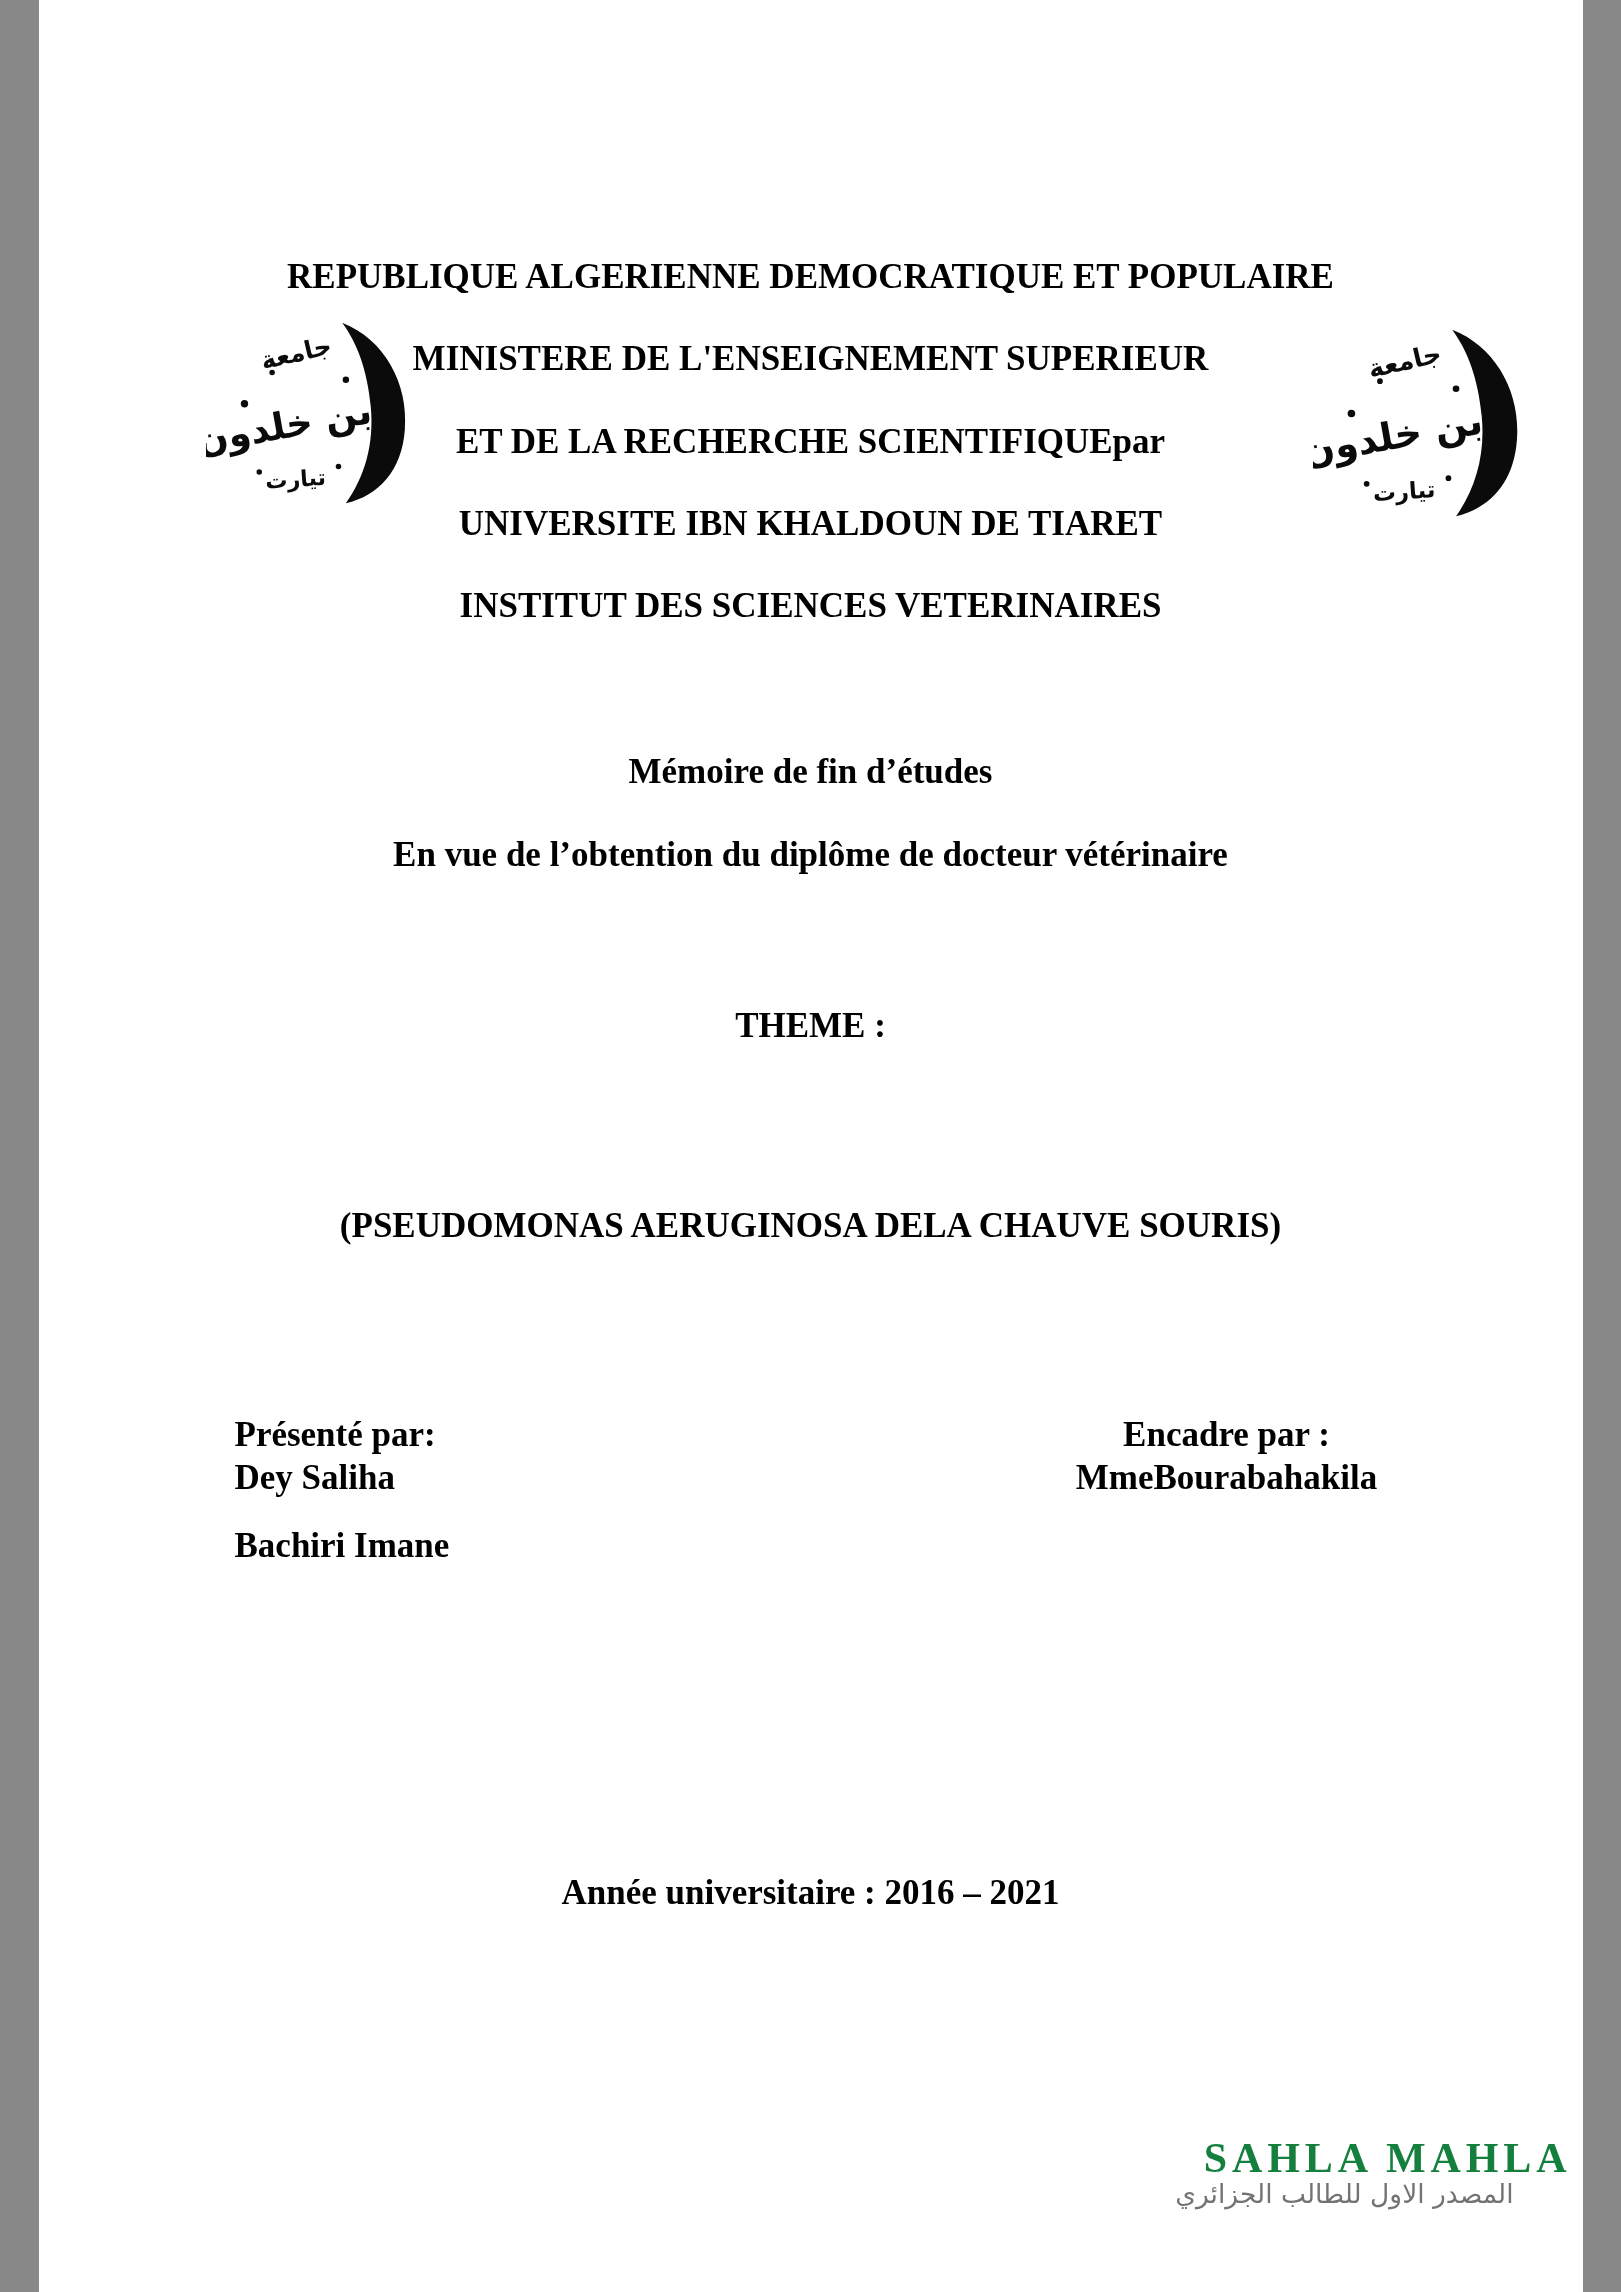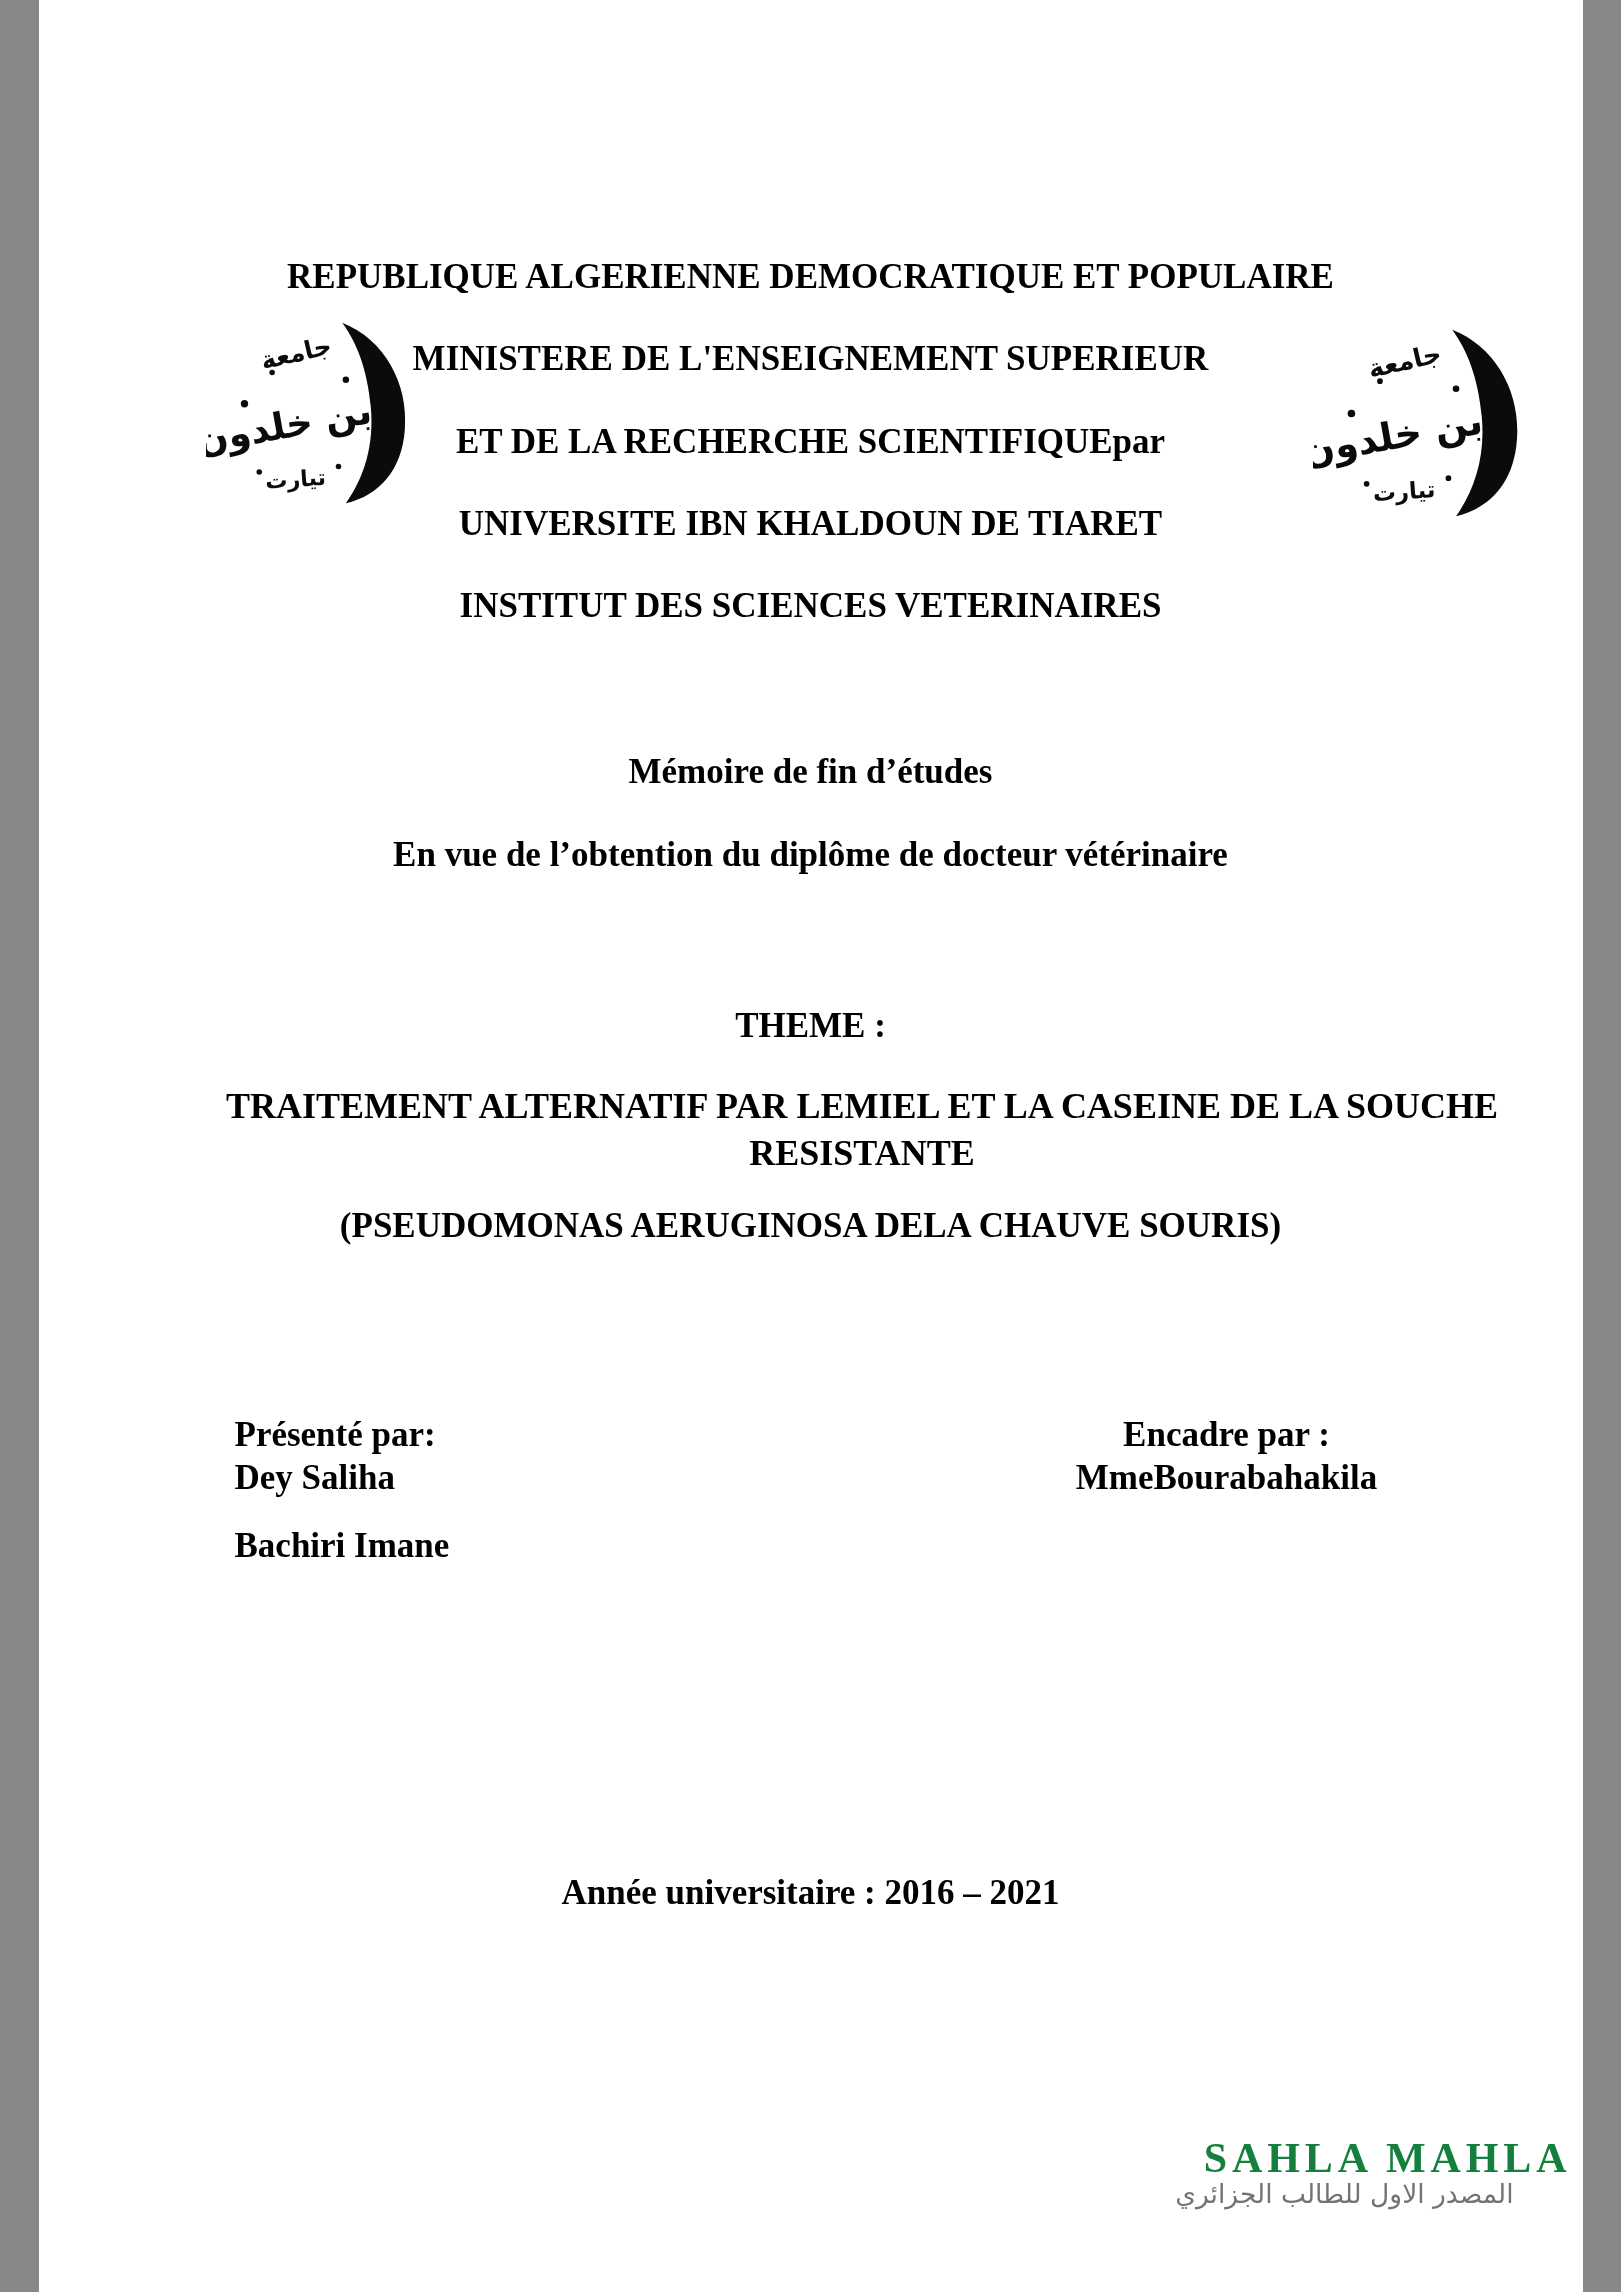--- a/index.html
+++ b/index.html
@@ -95,24 +95,20 @@
     <use href="#seal-art"></use>
   </svg>
   <svg class="seal" style="left:1274px;top:326px" width="210" height="194" viewBox="0 0 220 204">
     <use href="#seal-art"></use>
   </svg>
 
   <div class="line" style="top:750px">Mémoire de fin d’études</div>
   <div class="line" style="top:833px">En vue de l’obtention du diplôme de docteur vétérinaire</div>
 
   <div class="line" style="top:1004px">THEME :</div>
-  <div class="title-block" style="top:1083px">
-    <div>TRAITEMENT ALTERNATIF PAR LEMIEL ET LA CASEINE DE LA SOUCHE</div>
-    <div>RESISTANTE</div>
-  </div>
   <div class="line" style="top:1204px">(PSEUDOMONAS AERUGINOSA DELA CHAUVE SOURIS)</div>
 
   <div class="credit credit-left" style="top:1413px">Présenté par:</div>
   <div class="credit credit-left" style="top:1456px">Dey Saliha</div>
   <div class="credit credit-left" style="top:1524px">Bachiri Imane</div>
   <div class="credit credit-right" style="top:1456px">MmeBourabahakila</div>
   <div class="credit credit-right" style="top:1413px">Encadre par :</div>
 
   <div class="line" style="top:1871px">Année universitaire : 2016 – 2021</div>
 

